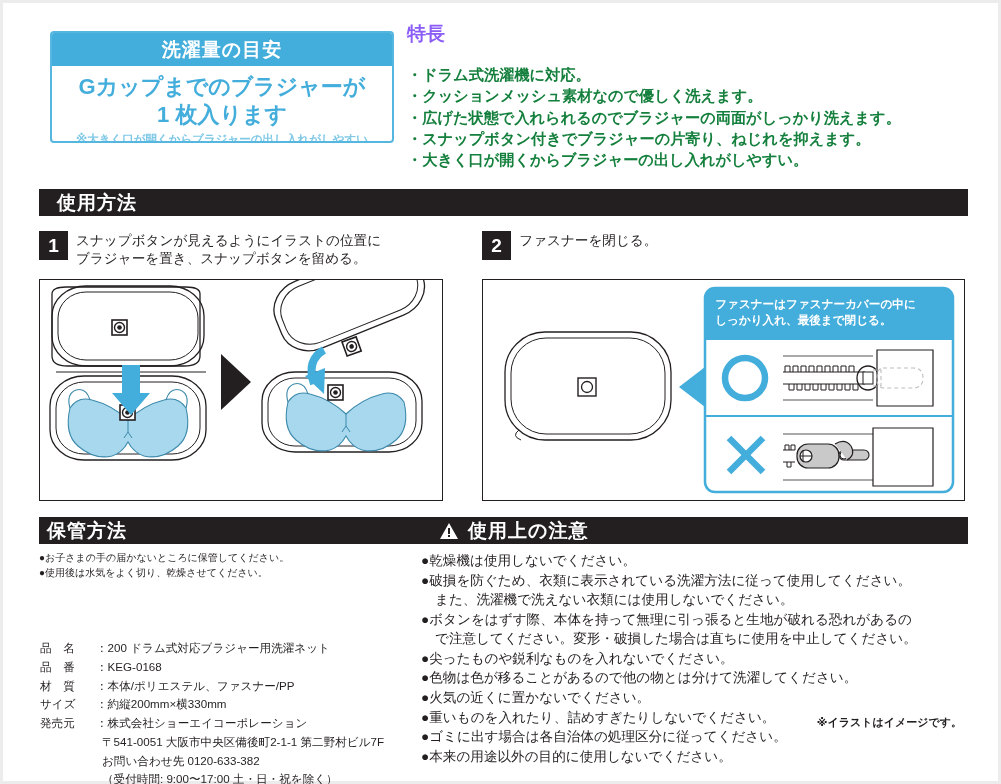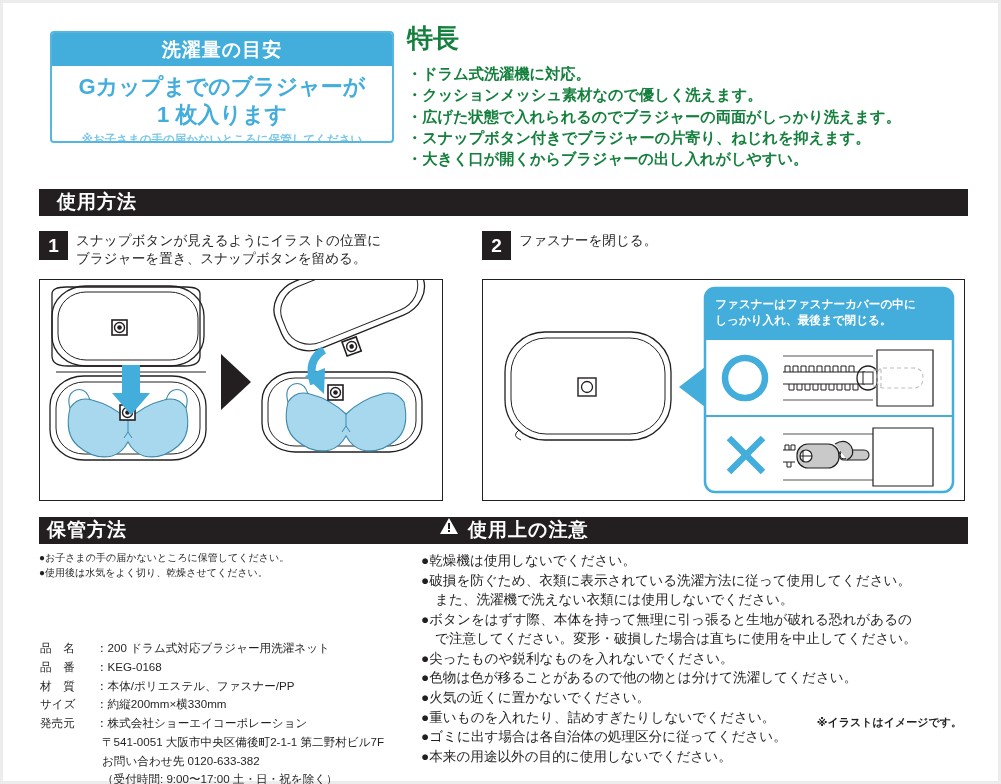--- a/index.html
+++ b/index.html
@@ -63,40 +63,40 @@
     font-weight: bold;
   }
 
   
   .features {
     position: absolute;
     left: 404px; top: 18px;
     width: 556px;
   }
   .features-title {
-    font-size: 26px;
-    font-weight: bold;
-    color: #15803d;
-    margin-bottom: 7px;
+    font-size: 19px;
+    font-weight: bold;
+    color: #8b5cf6;
+    margin-bottom: 17px;
   }
   .features ul { list-style: none; }
   .features li {
     font-size: 15.2px;
     font-weight: bold;
     line-height: 1.40;
     color: #15803d;
     white-space: nowrap;
   }
 
   
   .bar {
     background: #231f20;
     height: 27px;
     display: flex;
-    align-items: flex-start;
+    align-items: center;
     padding-left: 18px;
   }
   .bar .bar-label {
     color: #ffffff;
     font-size: 19px;
     font-weight: bold;
     letter-spacing: 1px;
   }
   .bar .warn-icon { margin-right: 9px; display: flex; align-items: center; }
 
@@ -226,21 +226,21 @@
 
   <div class="top-area">
 
     <div class="callout">
       <div class="callout-header">
         <span>洗濯量の目安</span>
       </div>
       <div class="callout-body">
         <div class="callout-line1">Gカップまでのブラジャーが</div>
         <div class="callout-line2">1 枚入ります</div>
-        <div class="callout-note">※お子さまの手の届かないところに保管してください</div>
+        <div class="callout-note">※大きく口が開くからブラジャーの出し入れがしやすい</div>
       </div>
     </div>
 
     <div class="features">
       <div class="features-title">特長</div>
       <ul>
         <li>・ドラム式洗濯機に対応。</li>
         <li>・クッションメッシュ素材なので優しく洗えます。</li>
         <li>・広げた状態で入れられるのでブラジャーの両面がしっかり洗えます。</li>
         <li>・スナップボタン付きでブラジャーの片寄り、ねじれを抑えます。</li>

